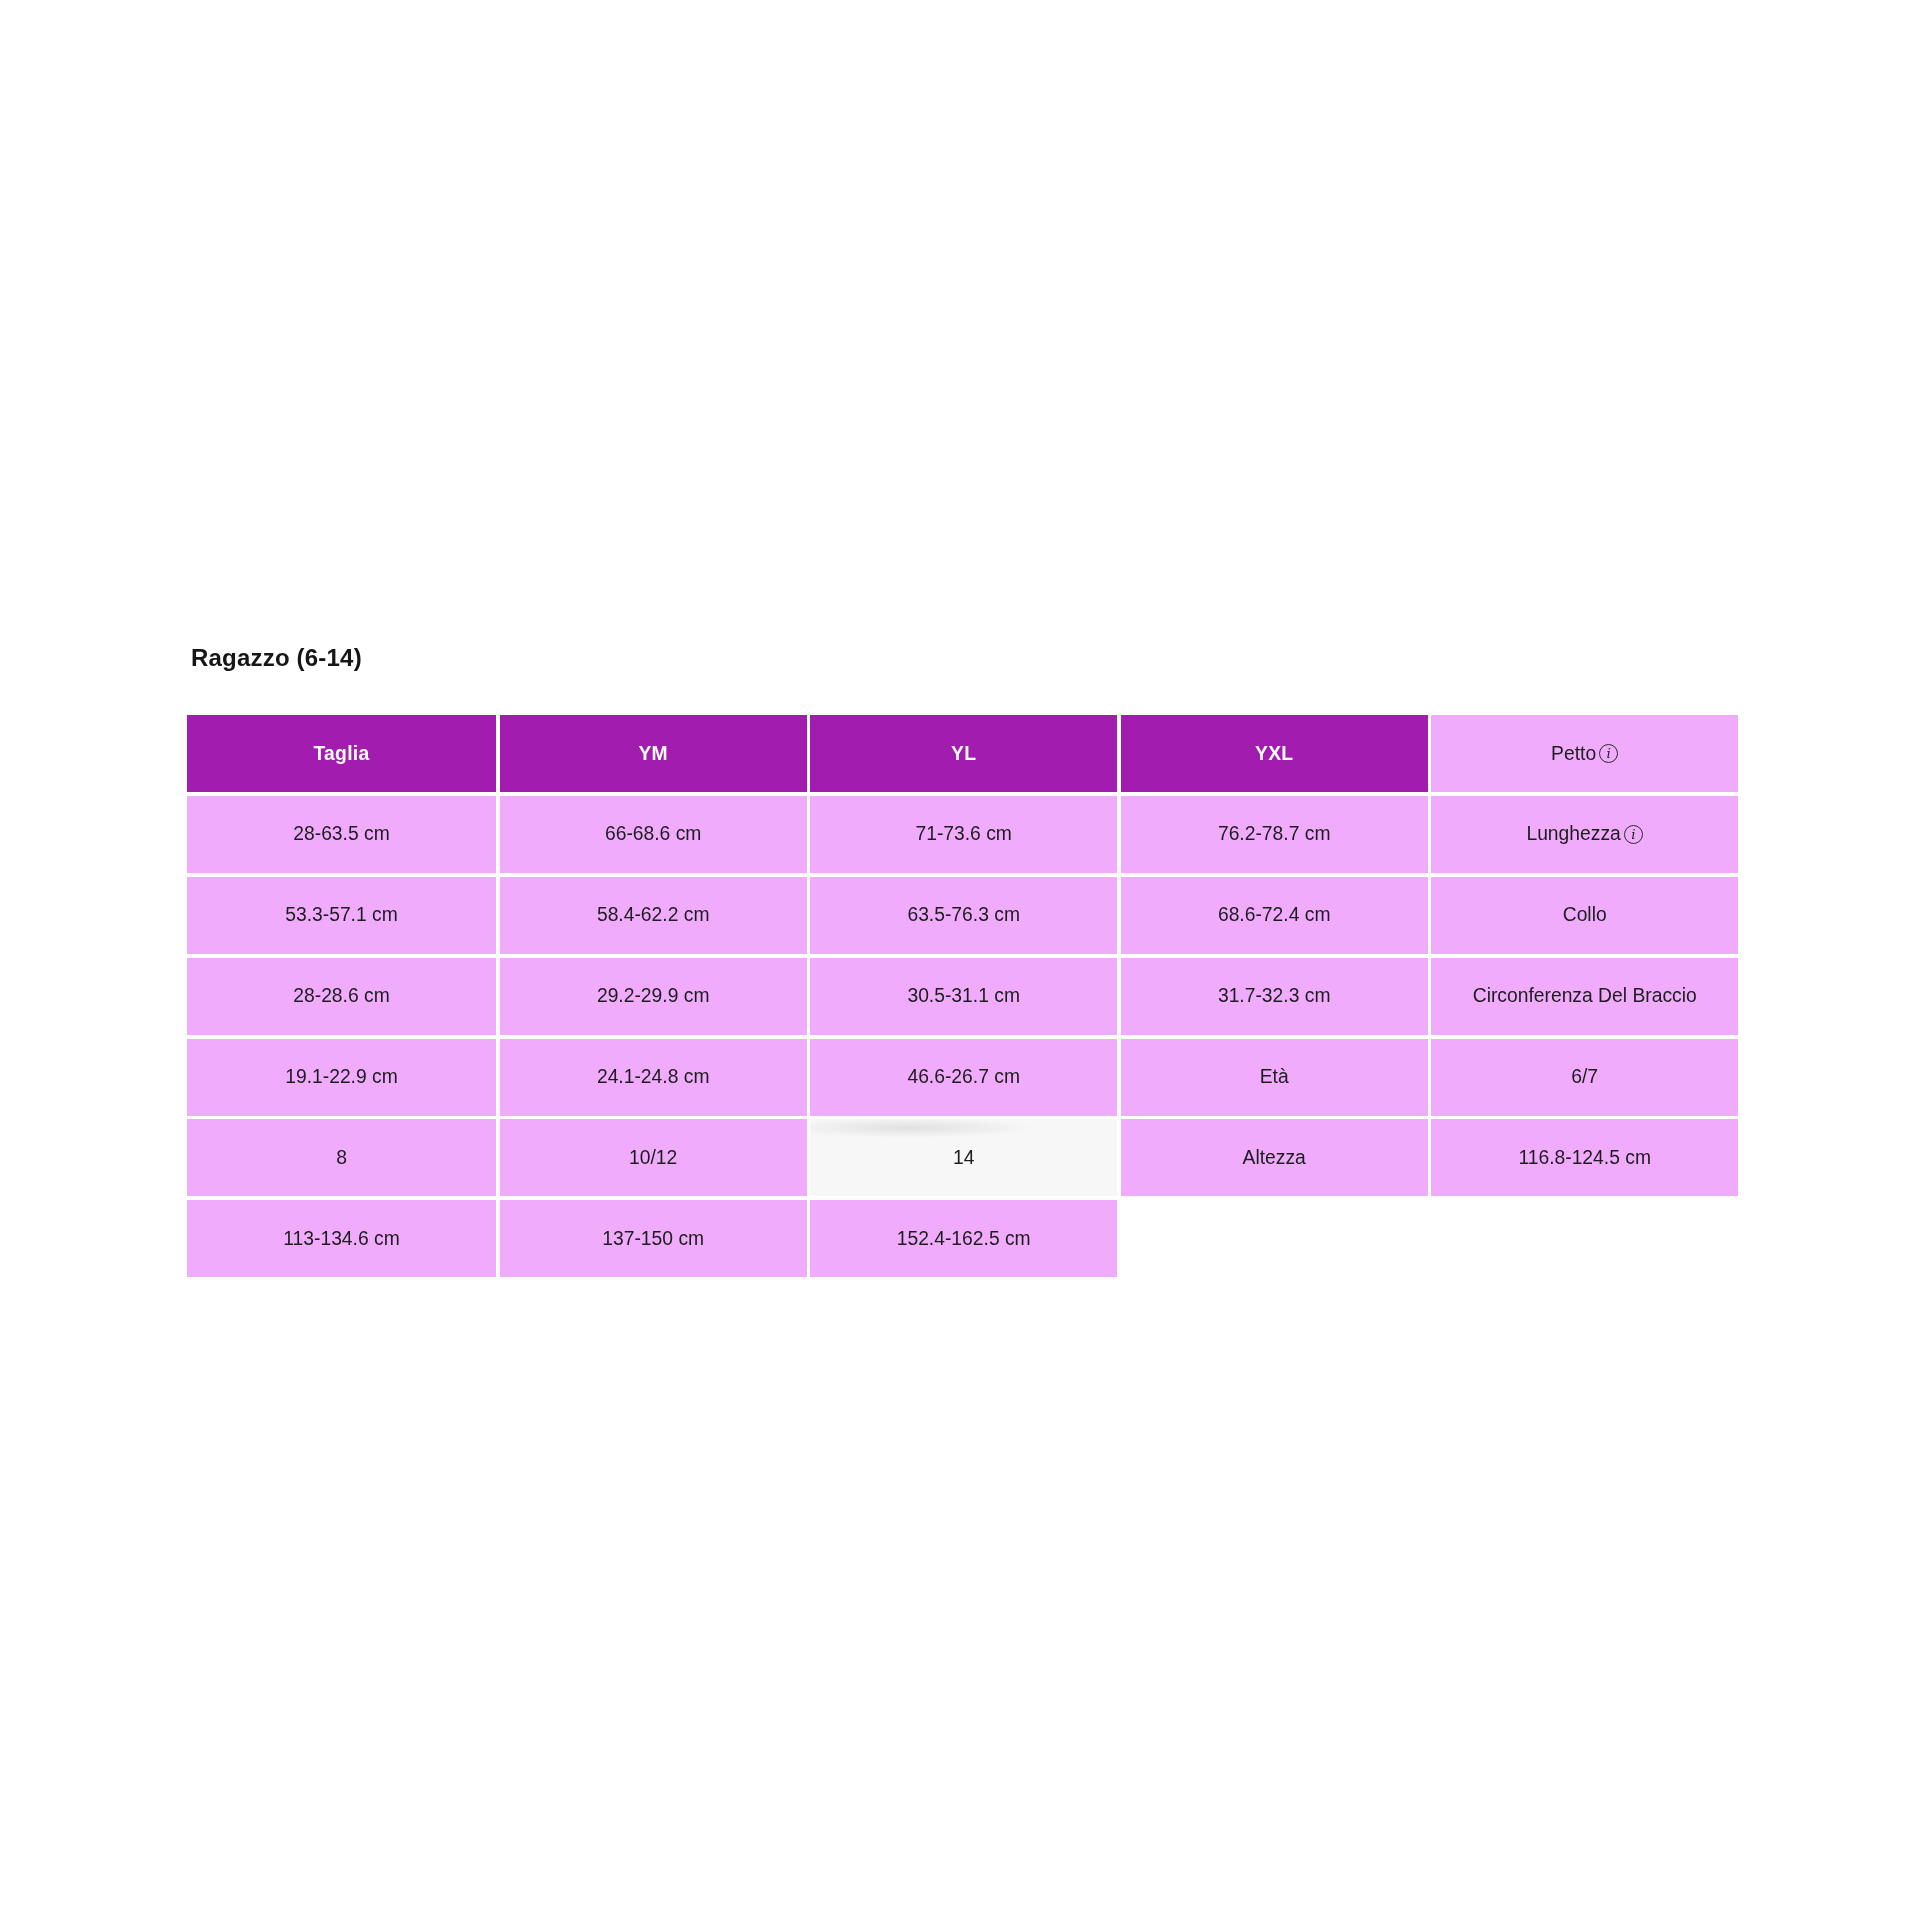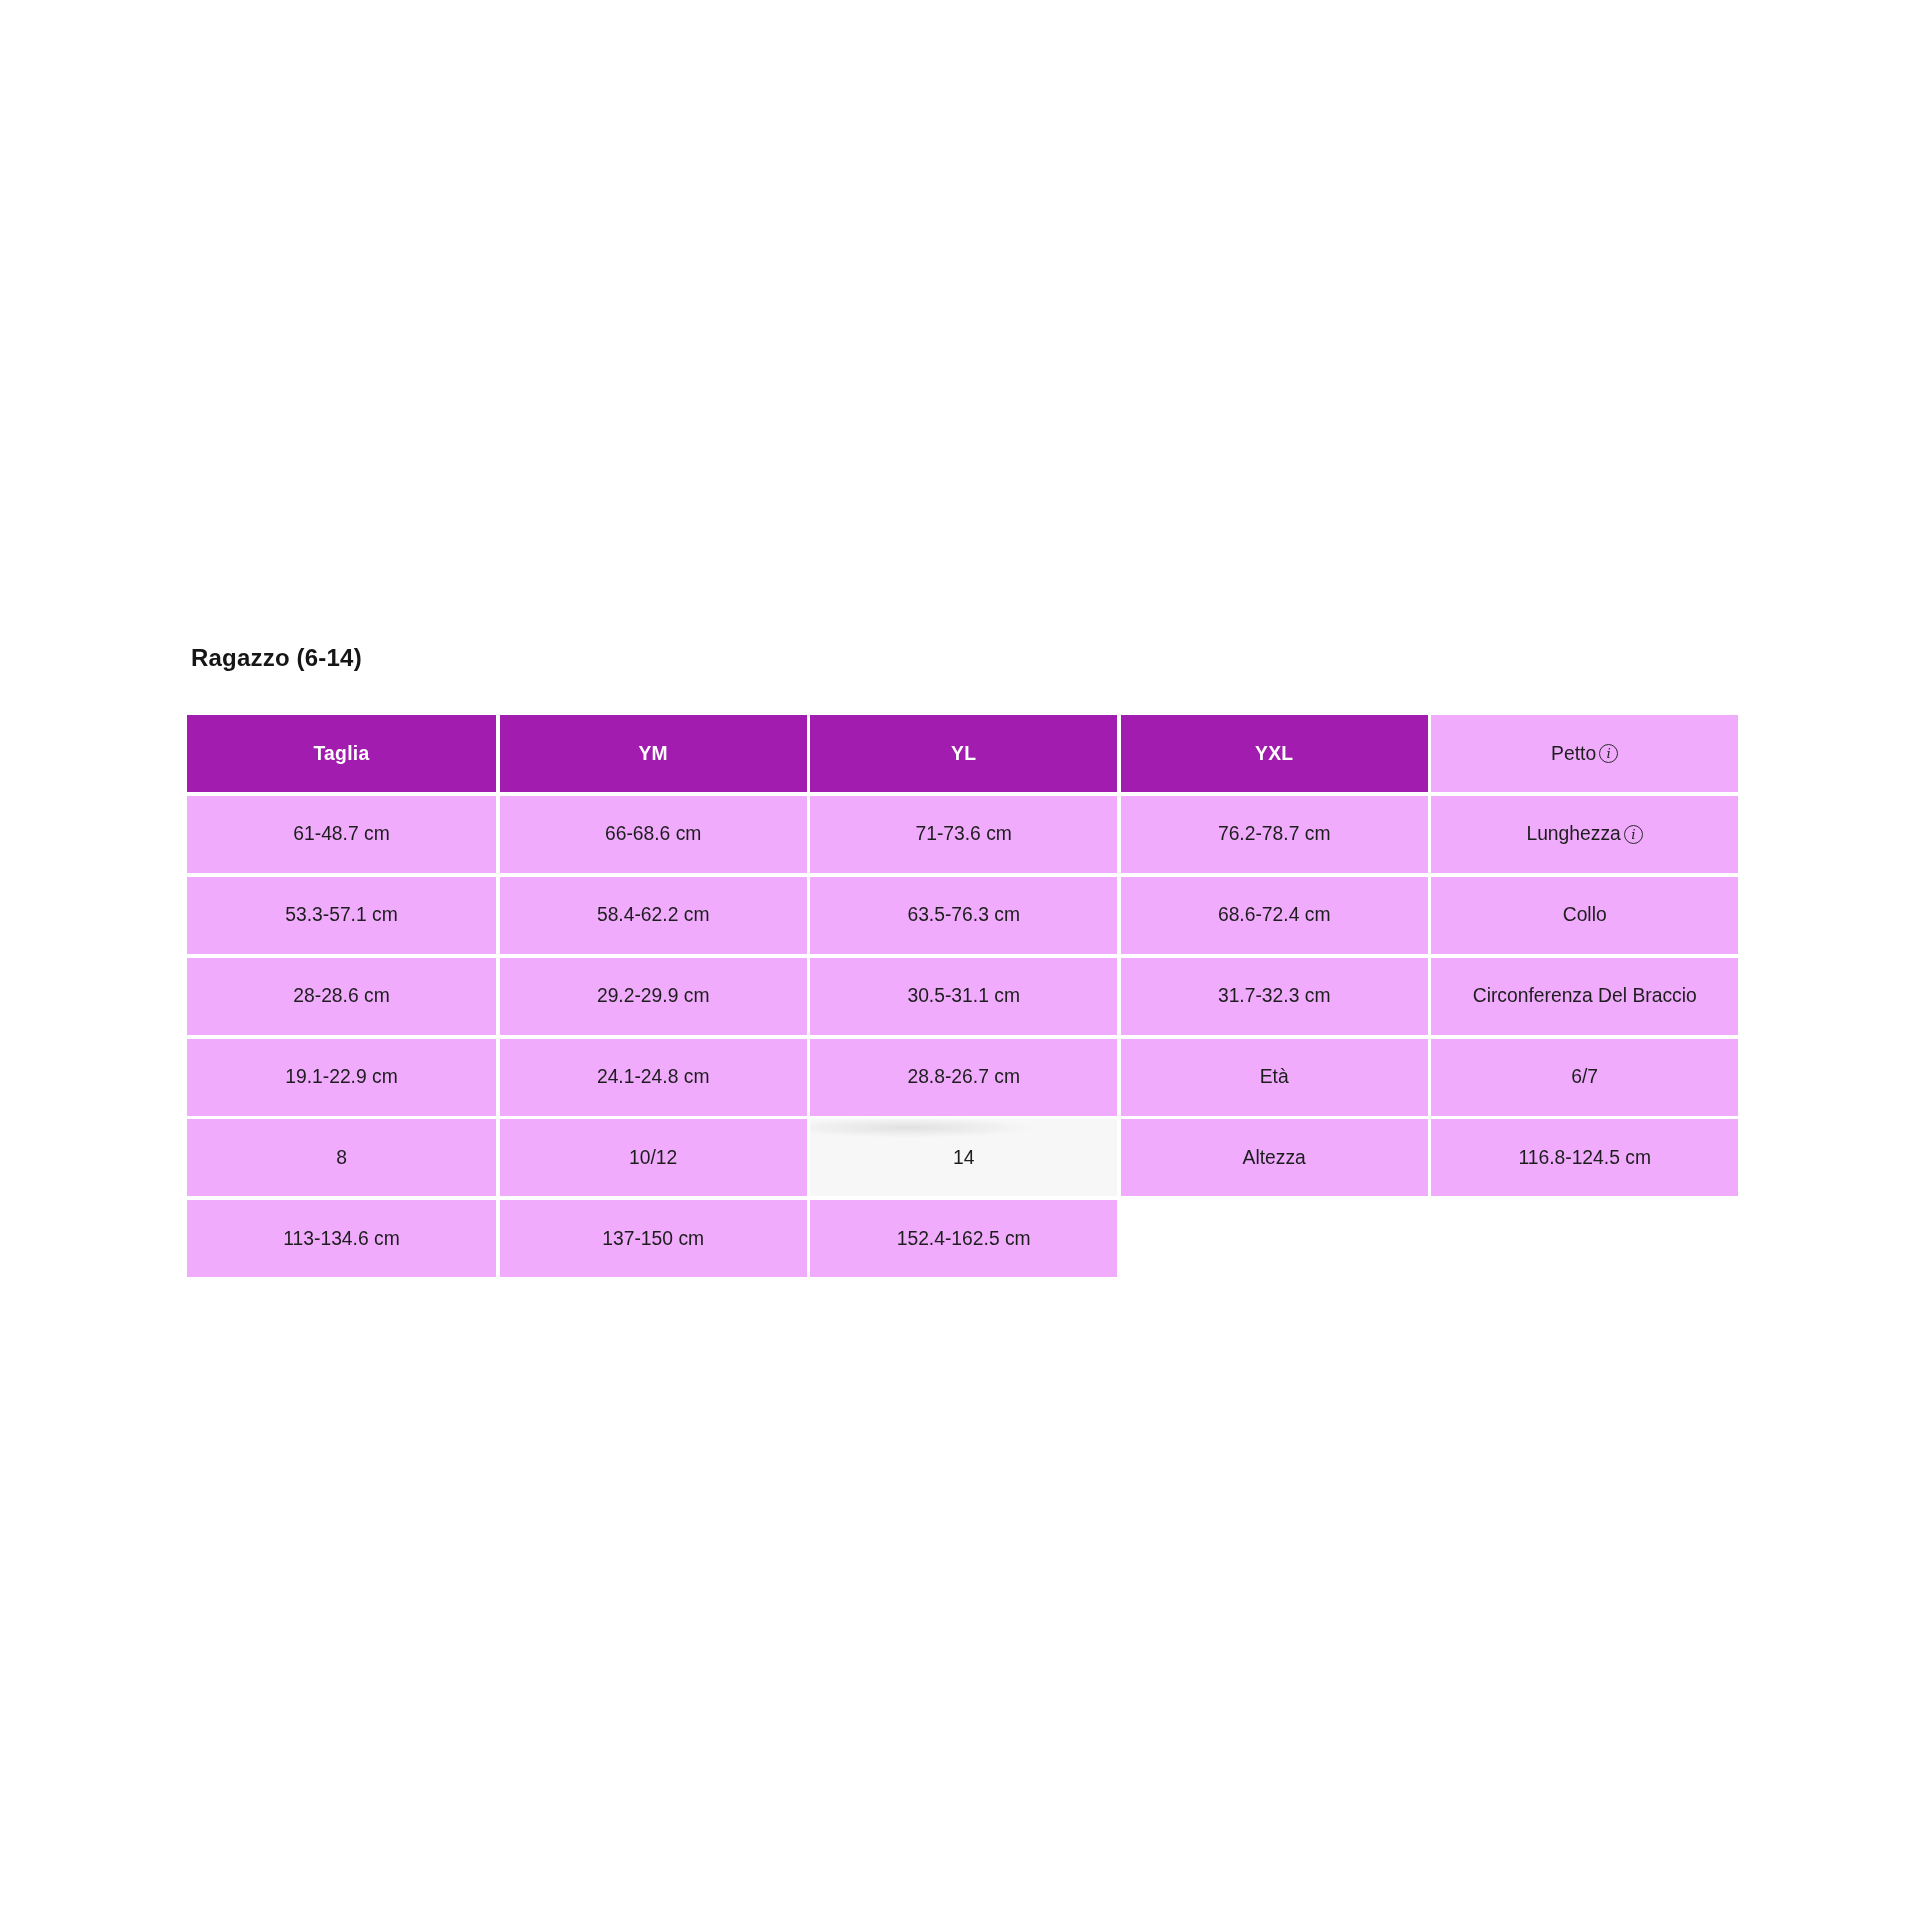--- a/index.html
+++ b/index.html
@@ -97,21 +97,21 @@
   <div class="cell th">YM</div>
   <div class="cell th">YL</div>
   <div class="cell th">YXL</div>
 
   <div class="cell td label-cell">
     <span>Petto</span>
       <span class="info-icon">
         <span class="glyph">i</span>
       </span>
   </div>
-  <div class="cell td">61-48.7 cm</div>
+  <div class="cell td">28-63.5 cm</div>
   <div class="cell td">66-68.6 cm</div>
   <div class="cell td">71-73.6 cm</div>
   <div class="cell td">76.2-78.7 cm</div>
 
   <div class="cell td label-cell">
     <span>Lunghezza</span>
       <span class="info-icon">
         <span class="glyph">i</span>
       </span>
   </div>
@@ -126,21 +126,21 @@
   <div class="cell td">28-28.6 cm</div>
   <div class="cell td">29.2-29.9 cm</div>
   <div class="cell td">30.5-31.1 cm</div>
   <div class="cell td">31.7-32.3 cm</div>
 
   <div class="cell td label-cell">
     <span>Circonferenza Del Braccio</span>
   </div>
   <div class="cell td">19.1-22.9 cm</div>
   <div class="cell td">24.1-24.8 cm</div>
-  <div class="cell td">28.8-26.7 cm</div>
+  <div class="cell td">46.6-26.7 cm</div>
 
   <div class="cell td label-cell">
     <span>Età</span>
   </div>
   <div class="cell td">6/7</div>
   <div class="cell td">8</div>
   <div class="cell td">10/12</div>
   <div class="cell td smudge-top">14</div>
 
   <div class="cell td label-cell">

